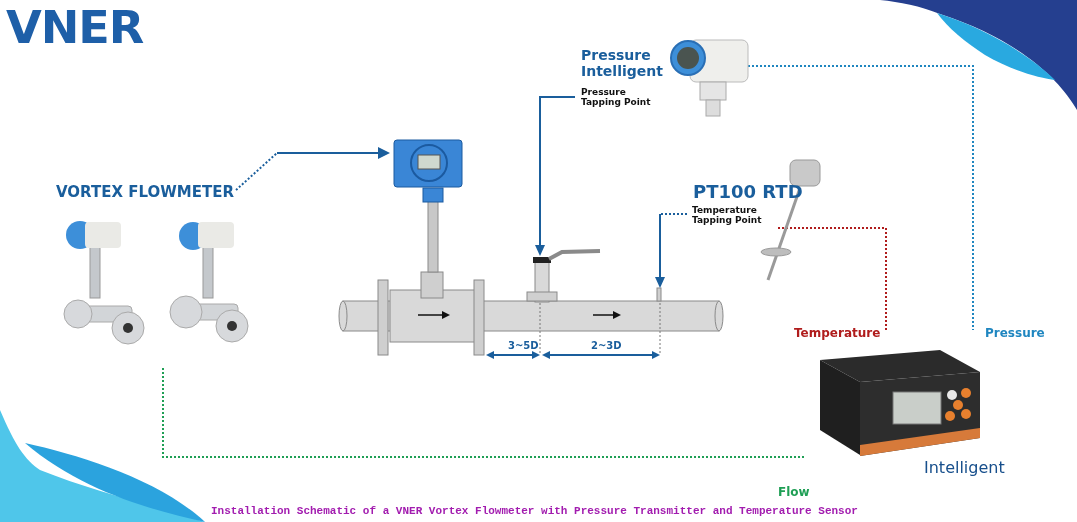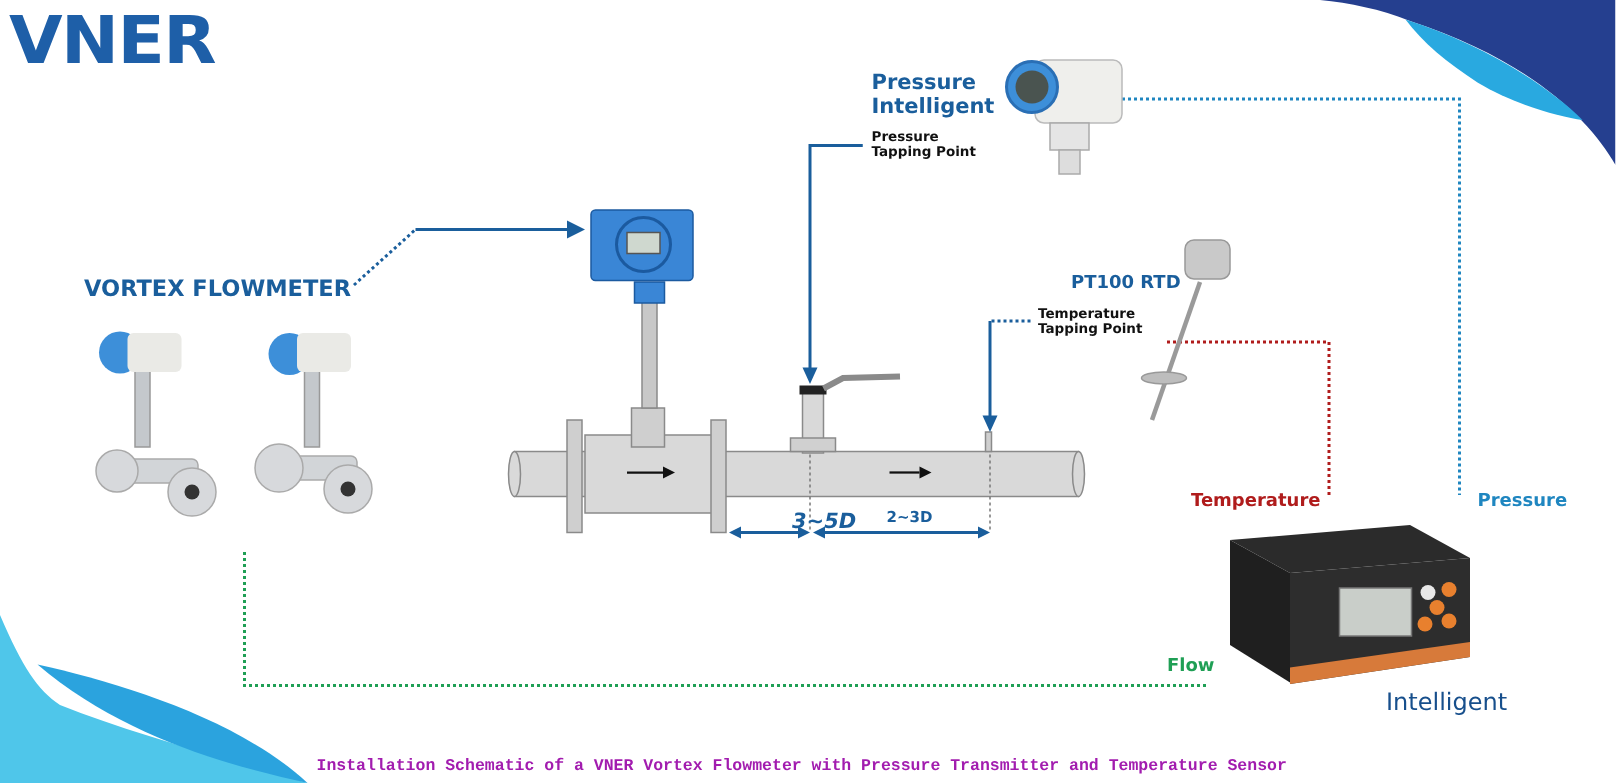--- a/index.html
+++ b/index.html
@@ -5,27 +5,27 @@
   html, body { margin:0; padding:0; }
   body { width:1077px; height:522px; position:relative; overflow:hidden; background:#ffffff;
          font-family:"DejaVu Sans", sans-serif; }
   .abs { position:absolute; }
   #logo { left:6px; top:2px; font-family:"DejaVu Sans", sans-serif; font-weight:bold; font-size:44px;
           letter-spacing:-1px; color:#1e5fa8; transform:scaleX(1.05); transform-origin:left; }
   .blue-title { color:#1a5e9c; font-weight:bold; }
   #pt-title { left:581px; top:47px; font-size:14px; line-height:16px; }
   #pt-tap { left:581px; top:87px; font-size:9px; line-height:10px; font-weight:bold; color:#111; }
   #vf-title { left:56px; top:183px; font-size:15px;text-align:center; }
-  #rtd-title { left:714px; top:181px; font-size:12px; }
+  #rtd-title { left:693px; top:181px; font-size:18px; }
   #temp-tap { left:692px; top:205px; font-size:9px; line-height:10px; font-weight:bold; color:#111; }
-  #d1 { left:528px; top:340px; font-size:14px; font-weight:bold; color:#1a5e9c;font-style:italic; }
+  #d1 { left:508px; top:340px; font-size:10px; font-weight:bold; color:#1a5e9c; }
   #d2 { left:591px; top:340px; font-size:10px; font-weight:bold; color:#1a5e9c; }
   #temp-label { left:794px; top:326px; font-size:12px; font-weight:bold; color:#b01c1c; }
   #press-label { left:985px; top:326px; font-size:12px; font-weight:bold; color:#1f86c0; }
-  #flow-label { left:778px; top:436px; font-size:12px; font-weight:bold; color:#1f9f55; }
+  #flow-label { left:778px; top:485px; font-size:12px; font-weight:bold; color:#1f9f55; }
   #ift-title { left:924px; top:459px; font-size:16px; line-height:18px; color:#174f8c; font-weight:normal; }
   #caption { left:211px; top:505px; font-size:11px; font-weight:bold; color:#a21caf; white-space:nowrap;font-family:Liberation Mono, monospace; }
   svg.layer { position:absolute; left:0; top:0; }
 </style>
 </head>
 <body>
 
 <svg class="layer" width="1077" height="522" viewBox="0 0 1077 522">
 
   <path d="M880,0 L1077,0 L1077,110 C1060,80 1020,40 940,14 C920,6 900,2 880,0 Z" fill="#253f8f"></path>

